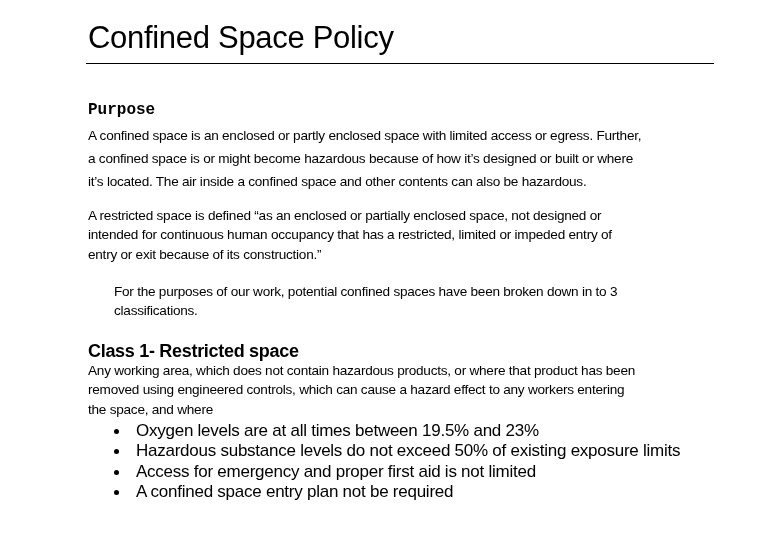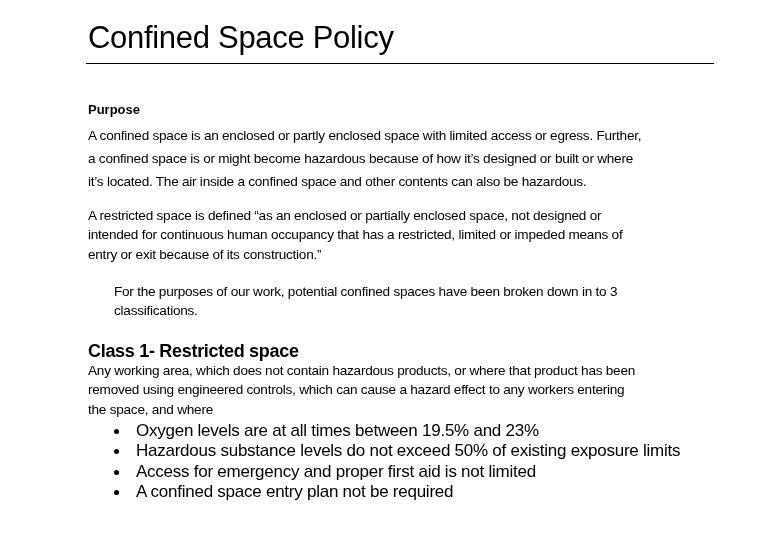--- a/index.html
+++ b/index.html
@@ -2,21 +2,21 @@
 <html><head>
   <meta charset="utf-8">
   <style>
     html, body { margin: 0; padding: 0; background: #ffffff; }
     body { width: 783px; height: 544px; overflow: hidden; position: relative;
       font-family: "Liberation Sans", "DejaVu Sans", sans-serif; color: #000; }
     .page { position: absolute; left: 0; top: 0; width: 716px; height: 544px; }
     .title { position: absolute; left: 88px; top: 18px; font-size: 31px; line-height: 40px;
       font-weight: normal; letter-spacing: -0.3px; white-space: nowrap; }
     .rule { position: absolute; left: 86px; top: 63px; width: 628px; height: 1px; background: #000; }
-    .h2 { position: absolute; left: 88px; top: 100px; font-size: 13px; font-weight: bold; line-height: 20px; }
+    .h2 { position: absolute; left: 88px; top: 100px; font-size: 16px; font-weight: bold; line-height: 20px; font-family: Liberation Mono, monospace; }
     .p { position: absolute; left: 88px; width: 630px; font-size: 13.6px; letter-spacing: -0.25px; }
     .p .ln { display: block; white-space: nowrap; }
     .purpose { top: 124px; line-height: 23px; }
     .restricted { top: 206px; line-height: 19.3px; }
     .purposes { top: 282px; line-height: 19.3px; margin-left: 26px; }
     .h3 { position: absolute; left: 88px; top: 341px; font-size: 18px; font-weight: bold; line-height: 20px; letter-spacing: -0.3px; }
     .class1 { top: 361px; line-height: 19.3px; }
     .bullets { position: absolute; left: 88px; top: 421px; width: 640px; margin: 0; padding: 0; list-style: none;
       font-size: 17px; letter-spacing: -0.25px; }
     .bullets li { position: relative; padding-left: 48px; line-height: 19.8px; margin-bottom: 0.5px; }
@@ -33,21 +33,21 @@
   <div class="h2">Purpose</div>
 
   <div class="p purpose">
     <span class="ln">A confined space is an enclosed or partly enclosed space with limited access or egress.  Further,</span>
     <span class="ln">a confined space is or might become hazardous because of how it’s designed or built or where</span>
     <span class="ln">it’s located.  The air inside a confined space and other contents can also be hazardous.</span>
   </div>
 
   <div class="p restricted">
     <span class="ln">A restricted space is defined “as an enclosed or partially enclosed space, not designed or</span>
-    <span class="ln">intended for continuous human occupancy that has a restricted, limited or impeded means of</span>
+    <span class="ln">intended for continuous human occupancy that has a restricted, limited or impeded entry of</span>
     <span class="ln">entry or exit because of its construction.”</span>
   </div>
 
   <div class="p purposes">
     <span class="ln">For the purposes of our work, potential confined spaces have been broken down in to 3</span>
     <span class="ln">classifications.</span>
   </div>
 
   <div class="h3">Class 1- Restricted space</div>
 

